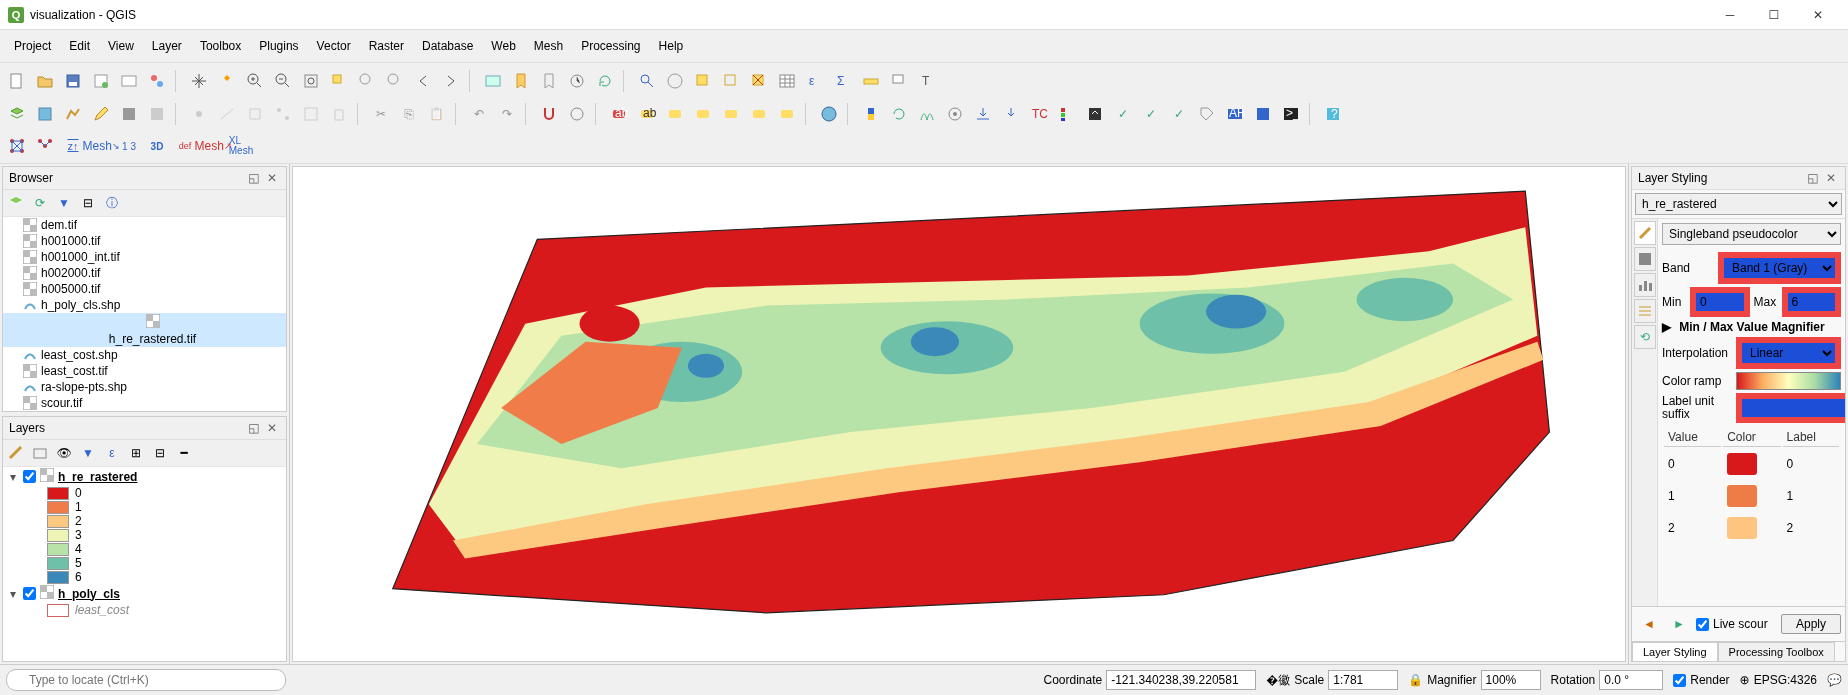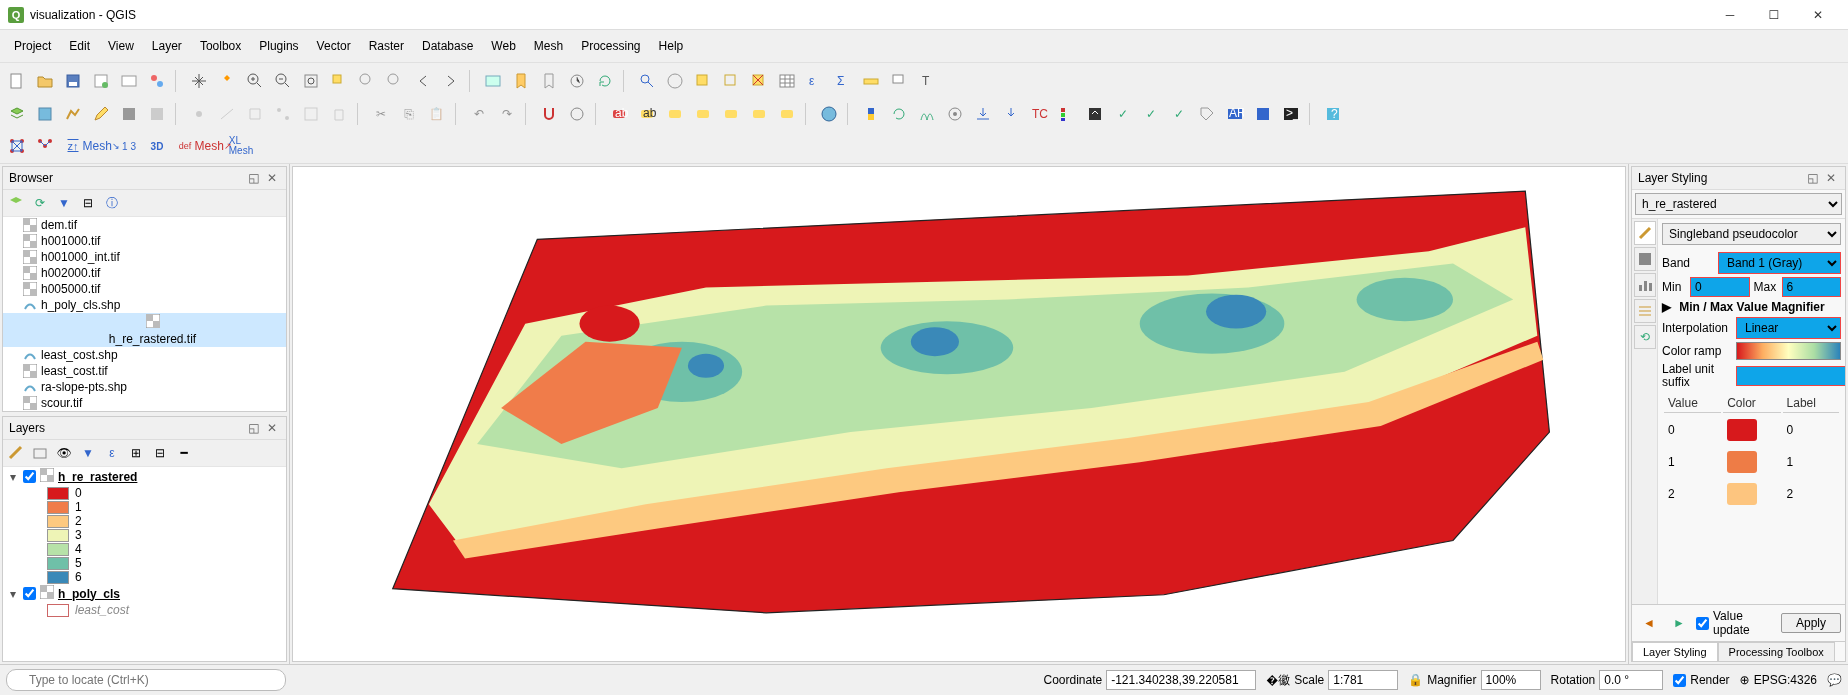--- a/index.html
+++ b/index.html
@@ -31,21 +31,21 @@
 .layers-panel .tri { width:12px;text-align:center;color:#555;}
 .layers-panel .cb { width:13px;height:13px;}
 .layers-panel .lname { font-weight:bold; text-decoration:underline;}
 .legend-item { display:flex;align-items:center;gap:6px;padding:0px 4px 0px 44px;font-size:11px;}
 .swatch { width:22px;height:13px;border:1px solid #999;}
 .map-canvas { flex:1; background:#fff; position:relative; border:1px solid #ccc; margin:2px;}
 .right-panels { width: 220px; display:flex; flex-direction:column; background:#f0f0f0; border-left:1px solid #ccc;}
 .styling-body { flex:1; overflow:auto; padding:4px; font-size:11px;}
 .styling-row { display:flex; align-items:center; gap:4px; margin:3px 0;}
 .styling-row label { min-width:52px;}
-.styling-row input, .styling-row select { flex:1; border:1px solid #ef4444; padding:2px 4px; background:#0ea5e9;}
+.styling-row input, .styling-row select { flex:1; border:6px solid #ef4444; padding:2px 4px; background:#1d4ed8;}
 .color-ramp-bar { flex:1; height:18px; background:linear-gradient(to right,#d7191c,#fdae61,#ffffbf,#abdda4,#2b83ba); border:1px solid #888;}
 .class-table { width:100%; font-size:11px;}
 .class-table th { text-align:left; padding:2px 4px; border-bottom:1px solid #ccc; font-weight:normal;color:#333;}
 .class-table td { padding:4px;}
 .class-swatch { width:30px;height:22px;border-radius:3px;}
 .bottom-tabs { display:flex; border-top:1px solid #ccc;}
 .bottom-tabs .tab { padding:3px 10px; border:1px solid #ccc; background:#f0f0f0; font-size:11px; border-bottom:none;}
 .bottom-tabs .tab.active { background:#fff;}
 .apply-row { display:flex; align-items:center; gap:4px; padding:4px; border-top:1px solid #ccc;}
 .apply-row .btn { border:1px solid #999; background:#f0f0f0; padding:2px 14px; border-radius:2px;}
@@ -838,21 +838,21 @@
                   <td>2</td>
                 </tr>
               </tbody>
           </table>
         </div>
       </div>
       <div class="apply-row">
         <div class="tbtn" style="color:#c60">◄</div>
         <div class="tbtn" style="color:#3a7">►</div>
         <input type="checkbox" checked="" style="">
-        <span style="flex:1">Value update</span>
+        <span style="flex:1">Live scour</span>
         <button class="btn">Apply</button>
       </div>
       <div class="bottom-tabs">
         <div class="tab active">Layer Styling</div>
         <div class="tab">Processing Toolbox</div>
       </div>
     </div>
   </div>
 </div>
 

